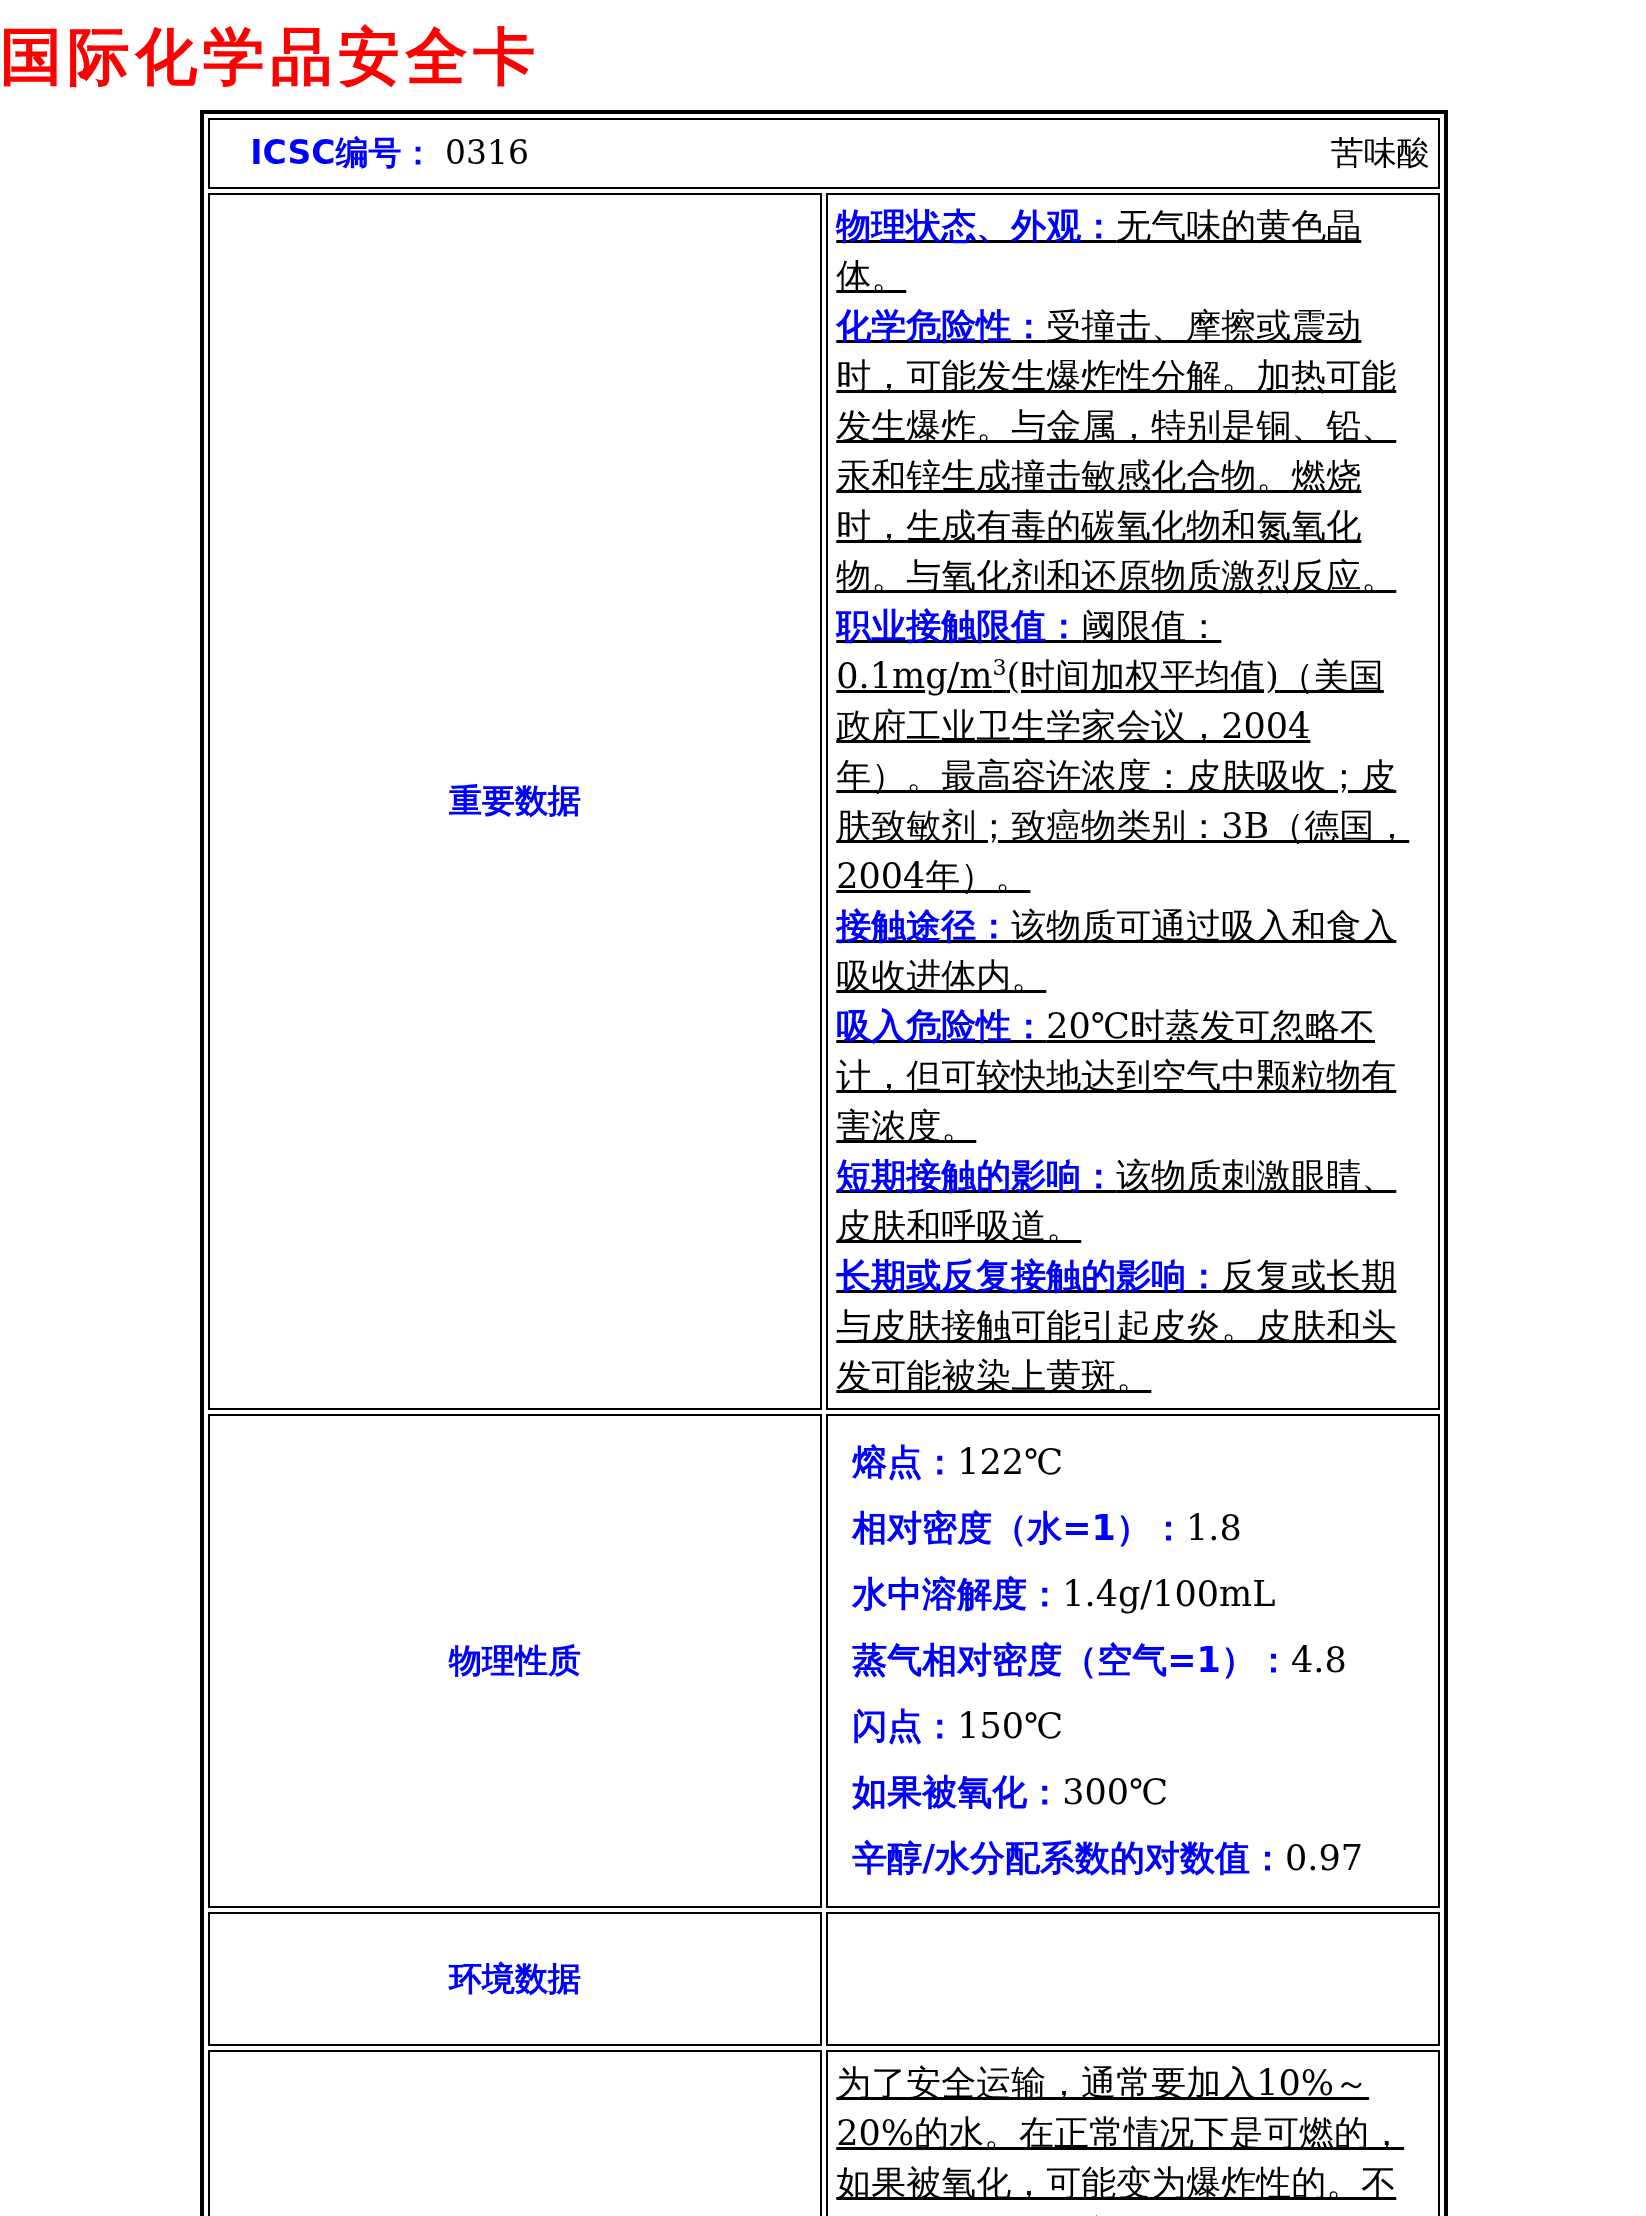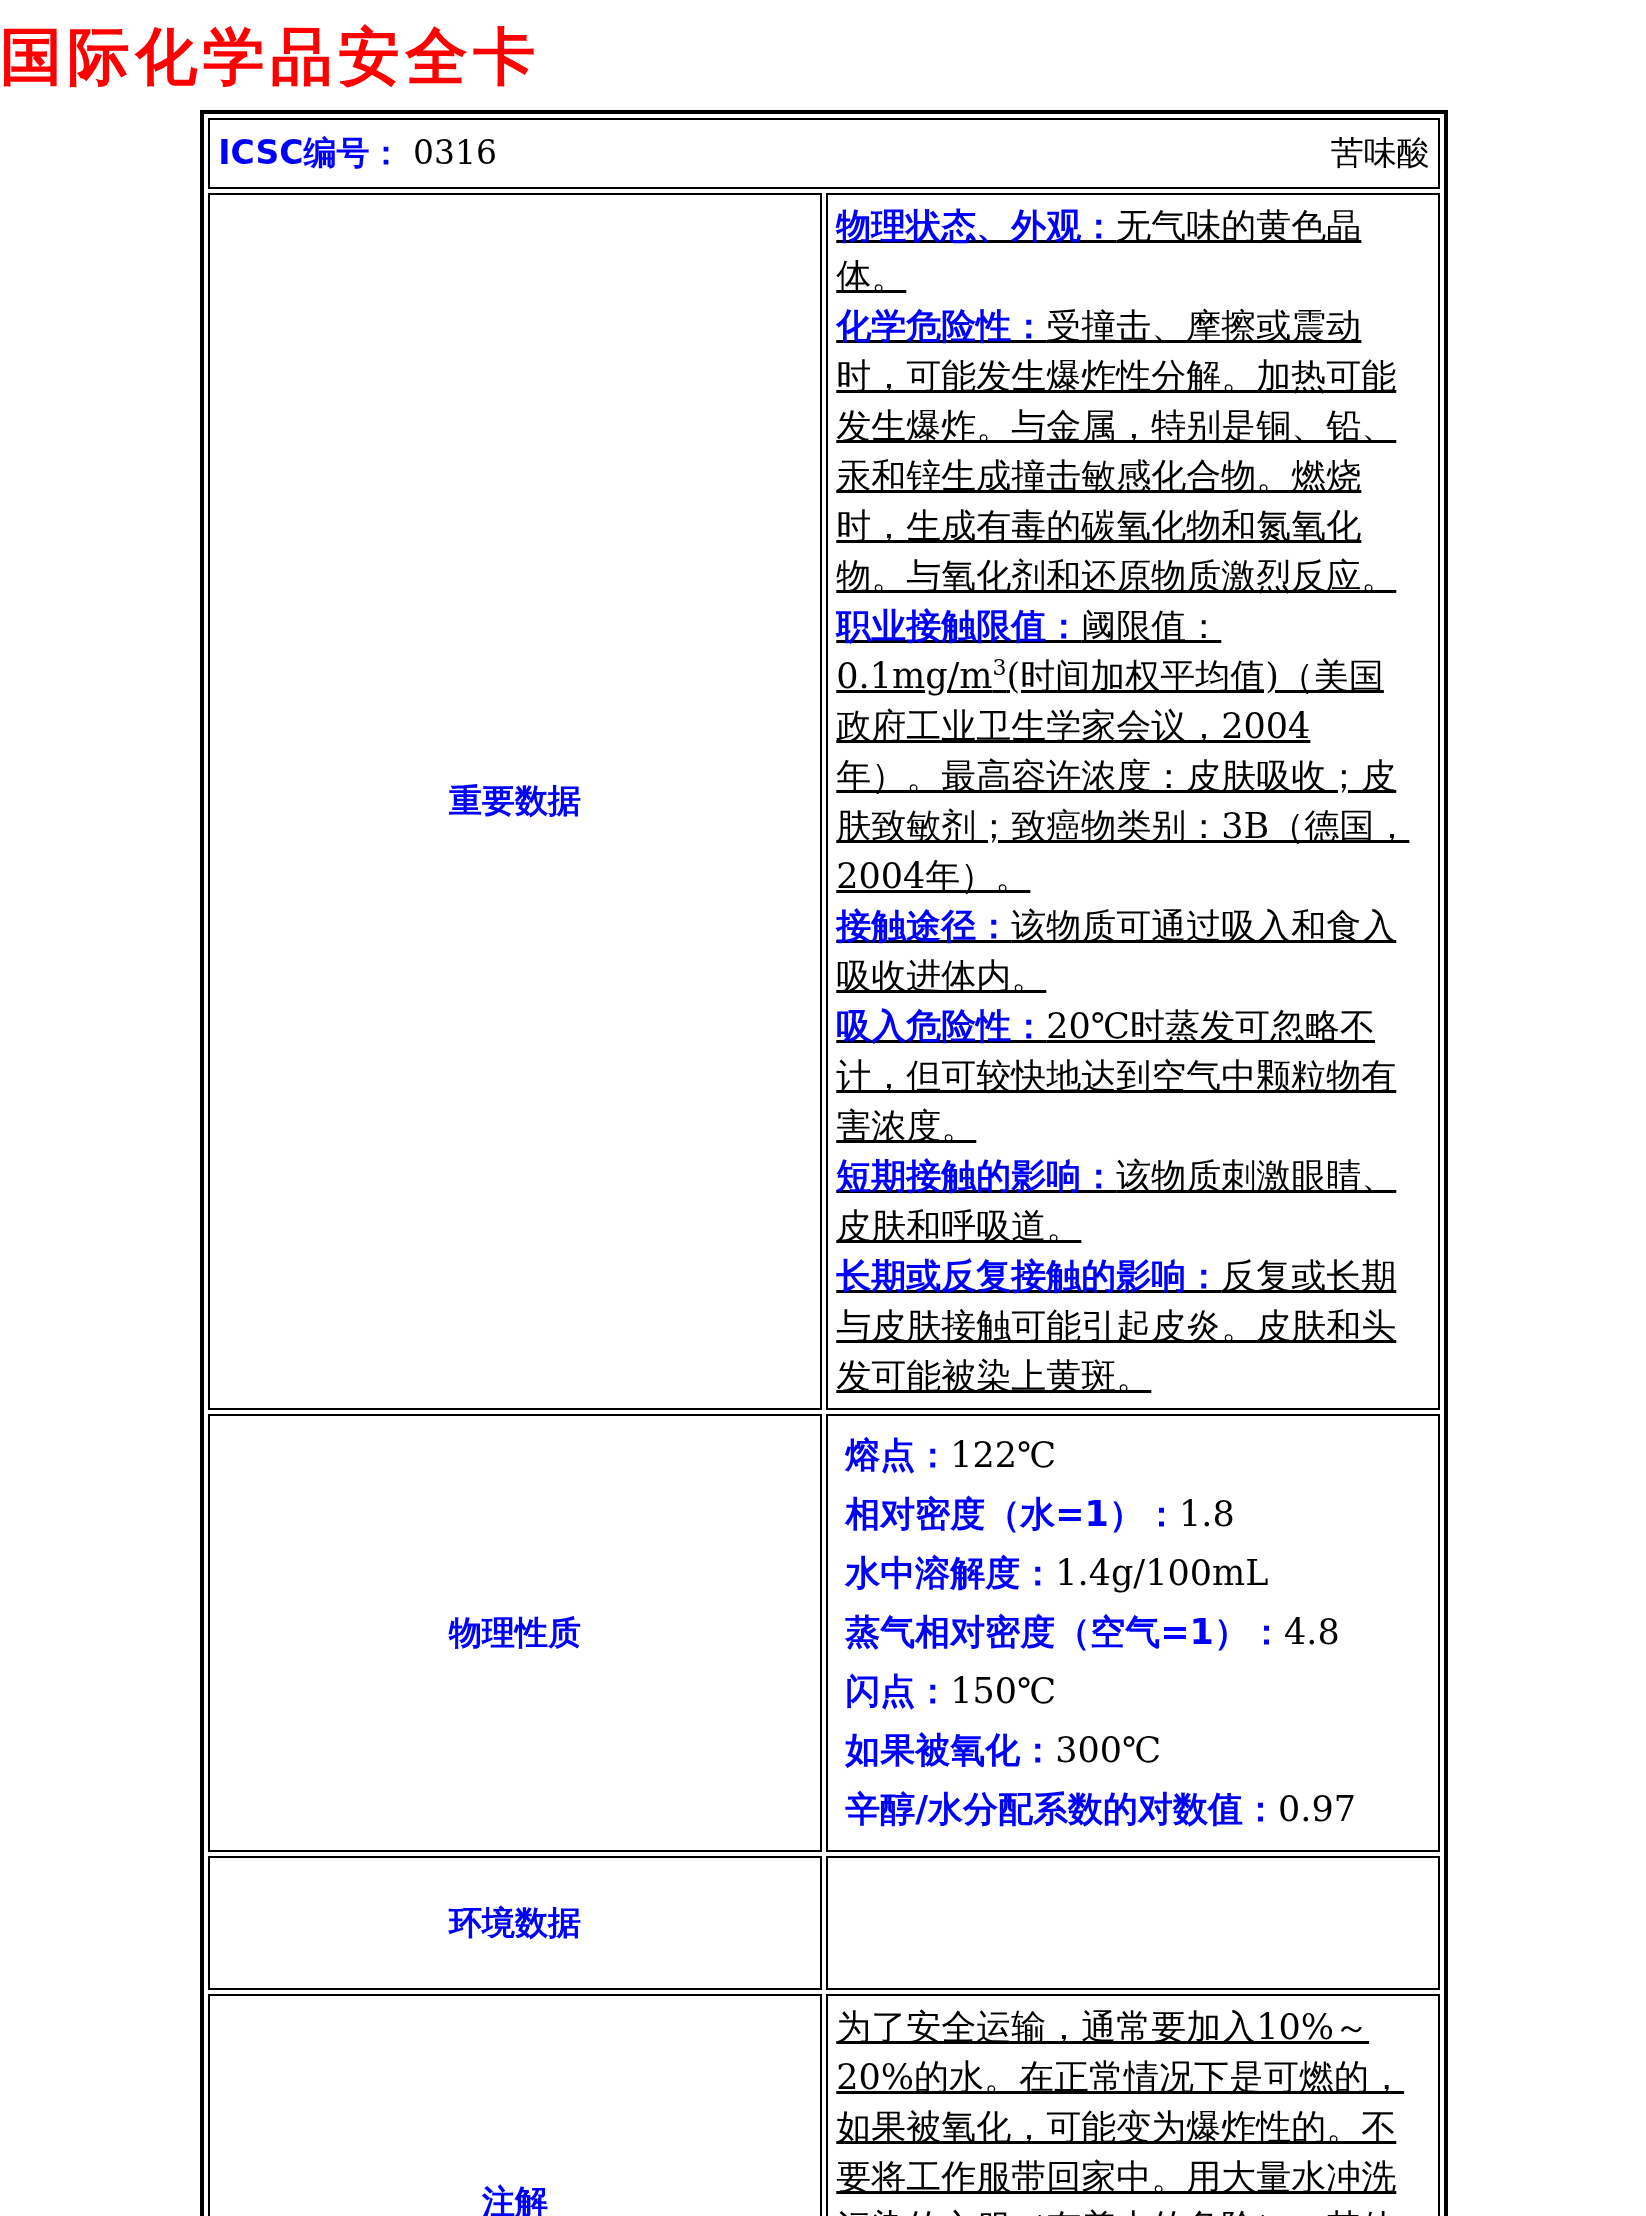--- a/index.html
+++ b/index.html
@@ -27,25 +27,25 @@
   td.content{
     padding:5.6px 28px 7px 8.3px;font-size:35px;line-height:50px;
   }
   .lbl{
     color:#0000FF;font-weight:bold;
     font-family:"DejaVu Sans","Liberation Sans",sans-serif;
   }
   .hdr{
     padding:0 8.3px;font-size:33px;height:67px;
   }
-  .hdr-inner{display:flex;justify-content:space-between;align-items:center;}
+  .hdr-inner{display:flex;justify-content:space-between;align-items:center;margin-left:32px;}
   sup.tlv-sup{font-size:22px;line-height:0;vertical-align:super;}
   td.env-content{height:117px;}
   .para{margin:0;text-decoration:underline;}
-  .phys-line{margin:9px;}
+  .phys-line{margin:16px;}
 </style>
 </head>
 <body>
 
 <div>
 
   <div class="page-title">国际化学品安全卡</div>
 
   <table class="card">
 

